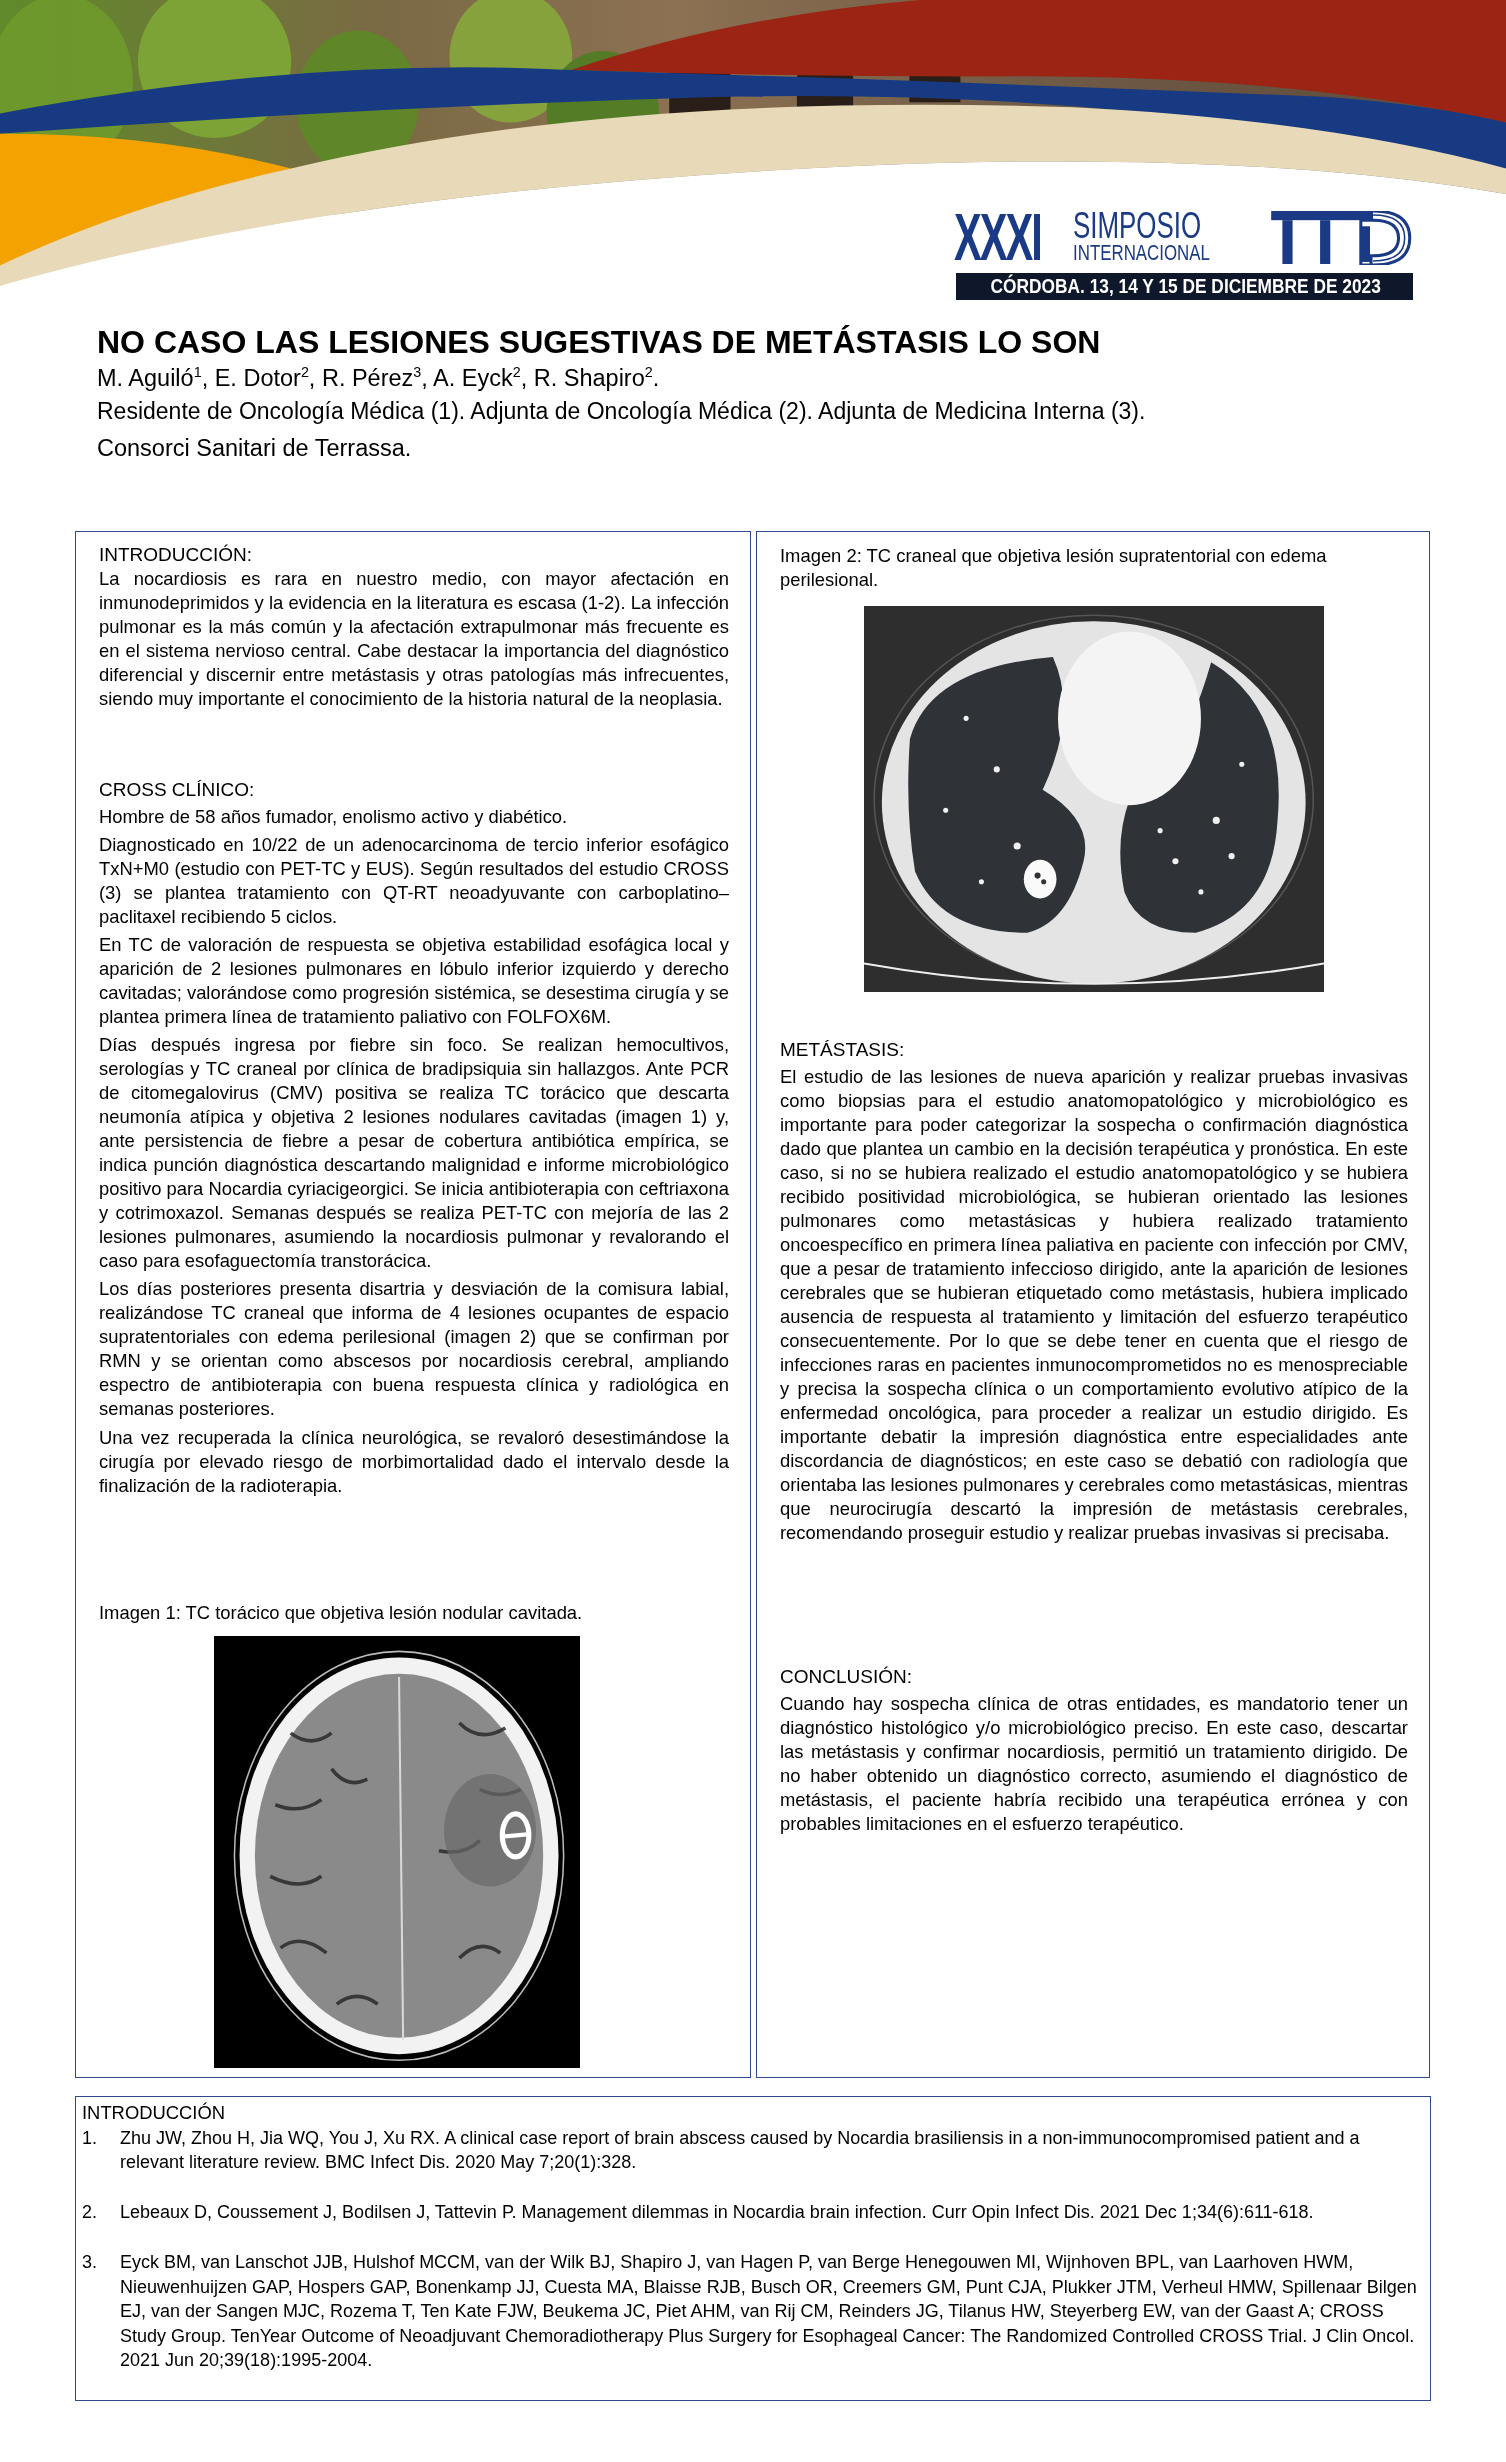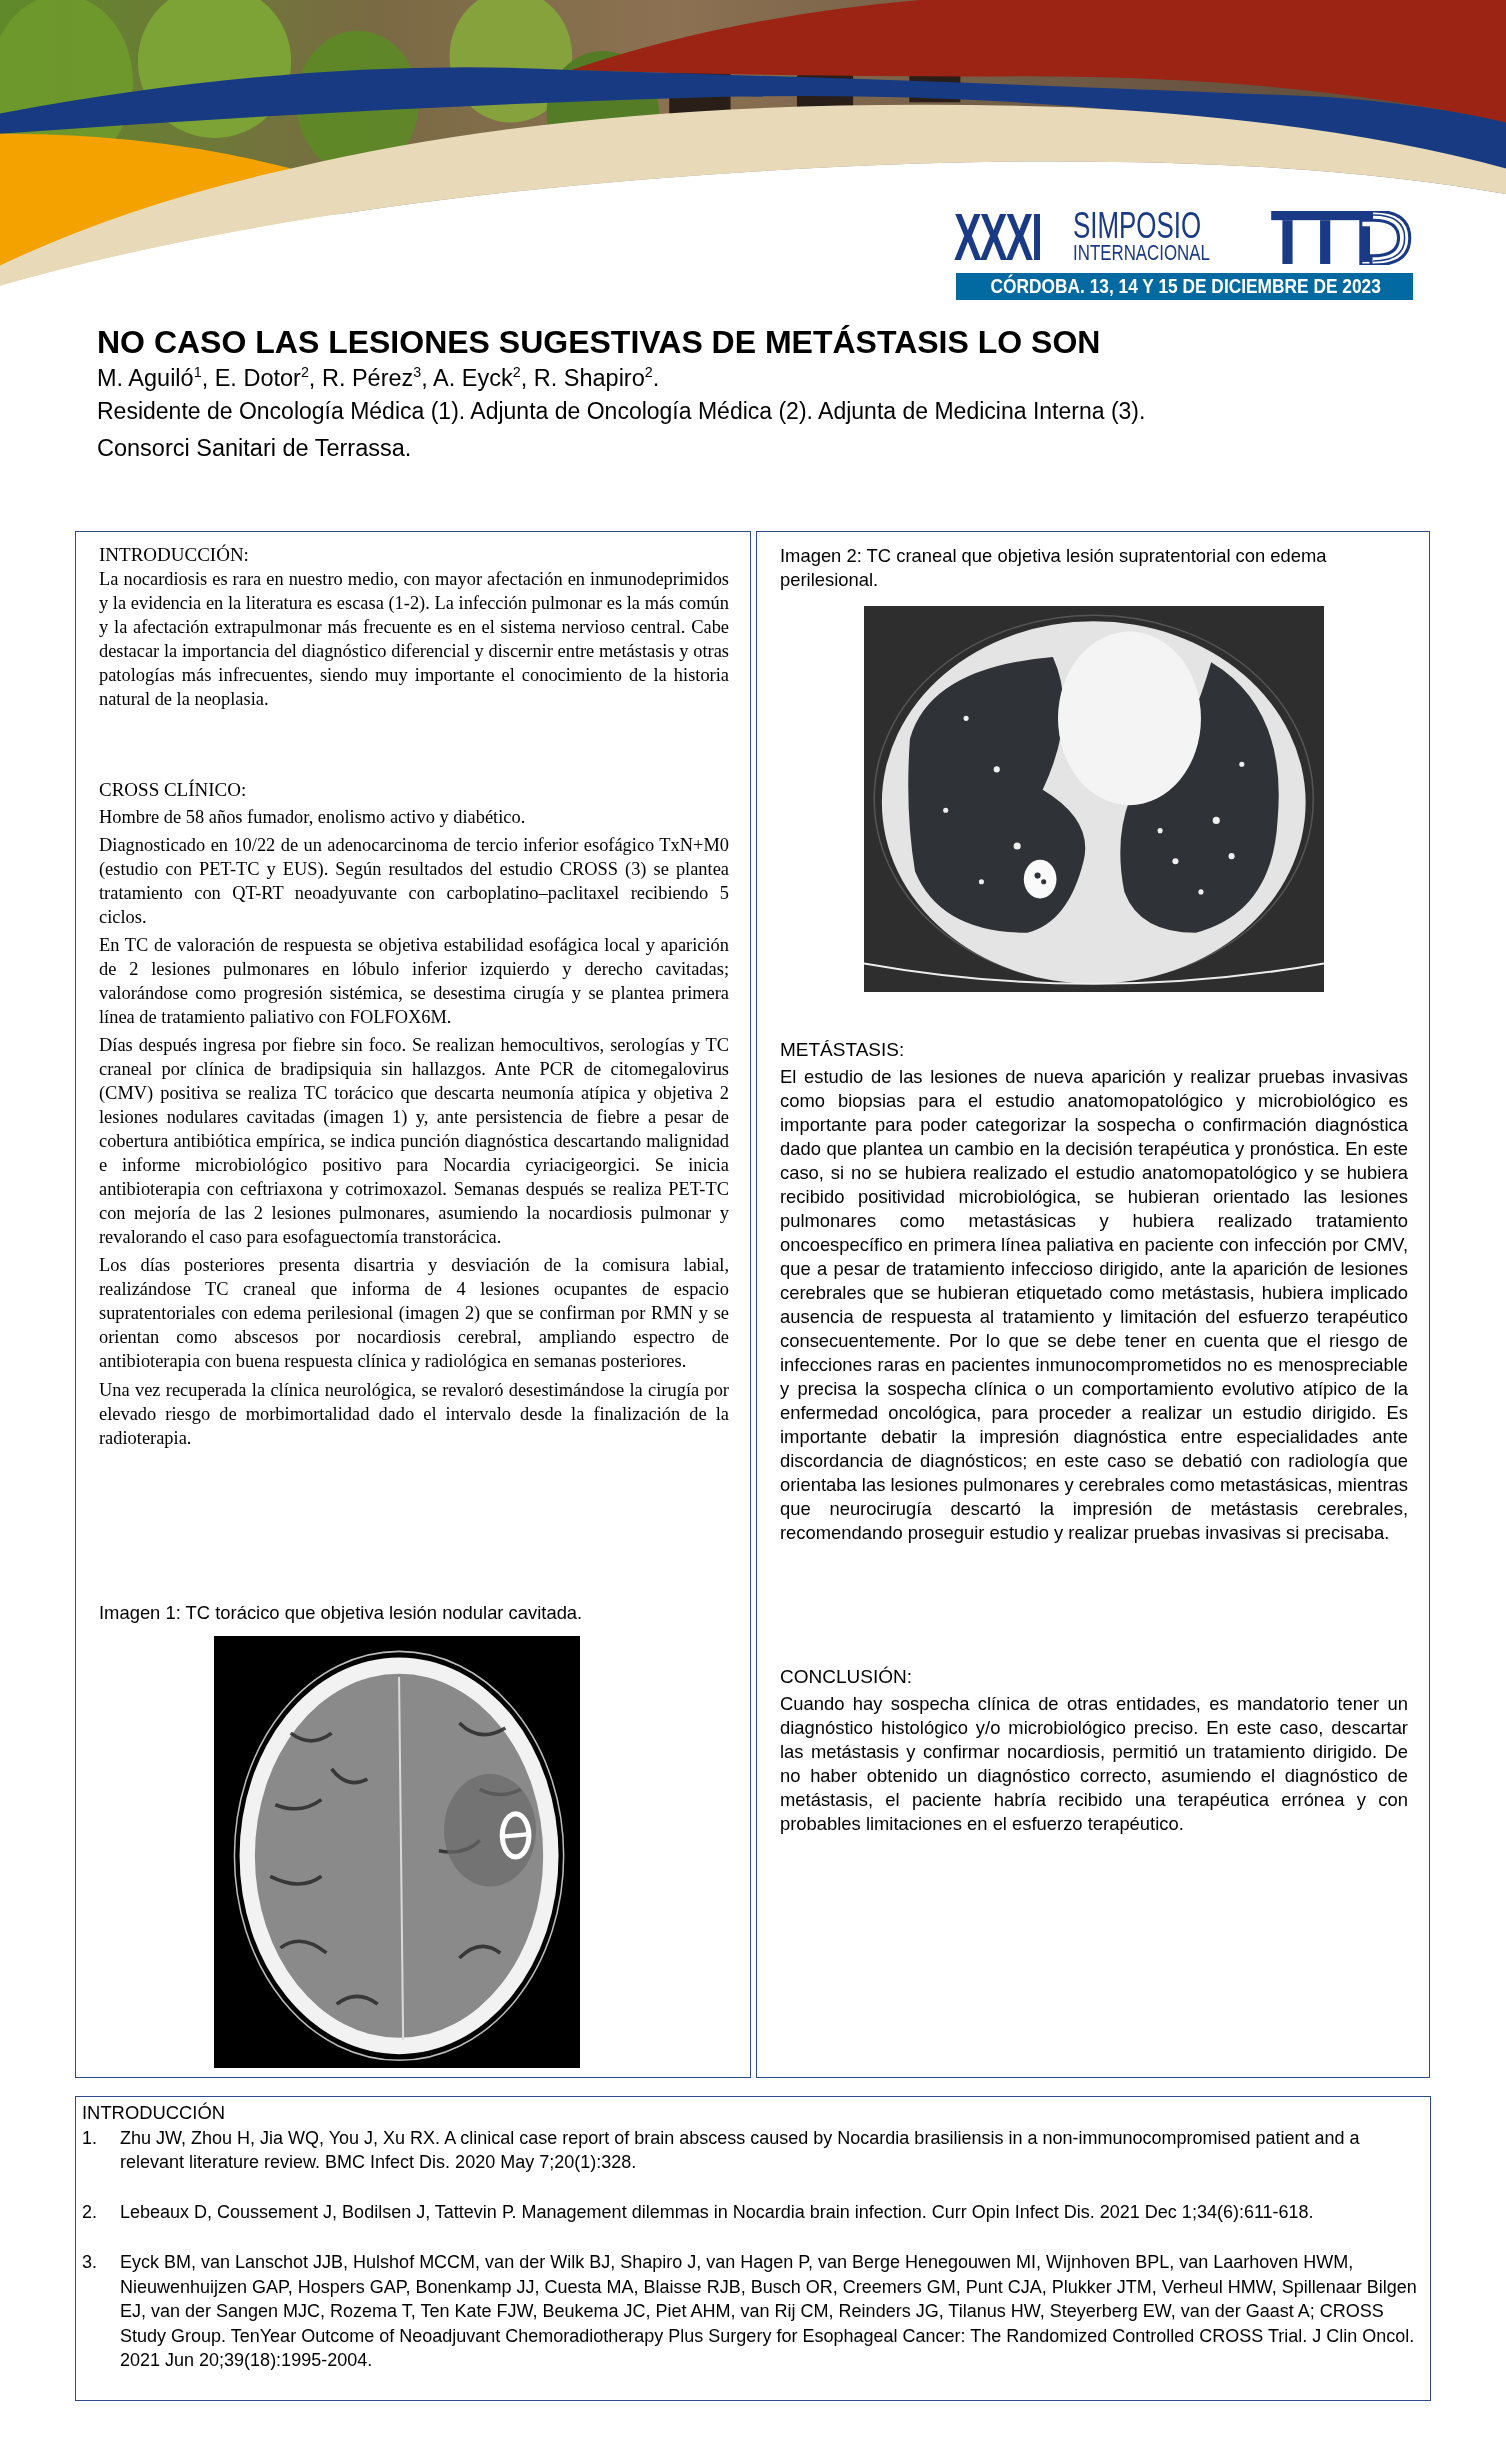--- a/index.html
+++ b/index.html
@@ -10,38 +10,38 @@
   .logo-xxxi { position: absolute; left: 0; top: 0; height: 55px; width: 117px;
                font-family: "Liberation Sans", sans-serif; font-weight: bold; color: #1b3a85;
                font-size: 67px; line-height: 55px; letter-spacing: -3.1px;
                transform: scaleX(0.62); transform-origin: left top; white-space: nowrap; }
   .logo-simposio { position: absolute; left: 119px; top: 1px; font-size: 36px; line-height: 31px;
                    color: #1b3a85; transform: scaleX(0.72); transform-origin: left top; white-space: nowrap; }
   .logo-intl { position: absolute; left: 119px; top: 34px; font-size: 22.5px; line-height: 20.4px;
                color: #1b3a85; transform: scaleX(0.75); transform-origin: left top; white-space: nowrap; }
   .logo-ttd { position: absolute; left: 317px; top: 2px; width: 143px; height: 54px; }
   .date-bar { position: absolute; left: 956px; top: 273px; width: 457px; height: 26.6px;
-              background: #0369a1; color: #fff; font-weight: bold; font-size: 20.4px; line-height: 26.6px;
+              background: #0f172a; color: #fff; font-weight: bold; font-size: 20.4px; line-height: 26.6px;
               text-align: center; white-space: nowrap; overflow: hidden; }
   .date-bar span { display: inline-block; transform: scaleX(0.85); }
 
   .title { position: absolute; left: 97px; top: 325px; font-size: 32px; font-weight: bold;
            line-height: 34px; white-space: nowrap; }
   .authors { position: absolute; left: 97px; top: 364px; font-size: 23.5px; line-height: 29px; white-space: nowrap; }
   .authors sup { font-size: 14.3px; vertical-align: 9.2px; line-height: 0; }
   .affil { position: absolute; left: 97px; top: 397px; font-size: 23px; line-height: 29px; white-space: nowrap; }
   .inst { position: absolute; left: 97px; top: 434px; font-size: 23.5px; line-height: 29px; white-space: nowrap; }
 
   .box { position: absolute; border: 1.5px solid #2d4a8c; box-sizing: border-box; background: #fff; }
   .box-left { left: 75px; top: 531px; width: 676px; height: 1547px; }
   .box-right { left: 756px; top: 531px; width: 674px; height: 1547px; }
   .box-biblio { left: 75px; top: 2096px; width: 1356px; height: 305px; }
 
   .col { position: absolute; font-size: 18.4px; line-height: 24px; text-align: justify; }
-  .col-left { left: 99px; width: 630px; font-family: Liberation Serif, serif; }
+  .col-left { left: 99px; width: 630px; }
   .col-right { left: 780px; width: 628px; }
   .heading { margin: 0; font-size: 19px; line-height: 24px; font-weight: normal; }
   .para { margin: 0 0 4.1px 0; }
   .caption { position: absolute; font-size: 18.4px; line-height: 24px; }
 
   .img { position: absolute; background: #000; overflow: hidden; }
   .img svg { width: 100%; height: 100%; display: block; }
 
   .biblio { position: absolute; left: 82px; top: 2101px; width: 1339px; font-size: 18px; line-height: 24.5px; }
   .biblio-head { font-size: 18.4px; line-height: 24.5px; margin: 0 0 0 0; }

